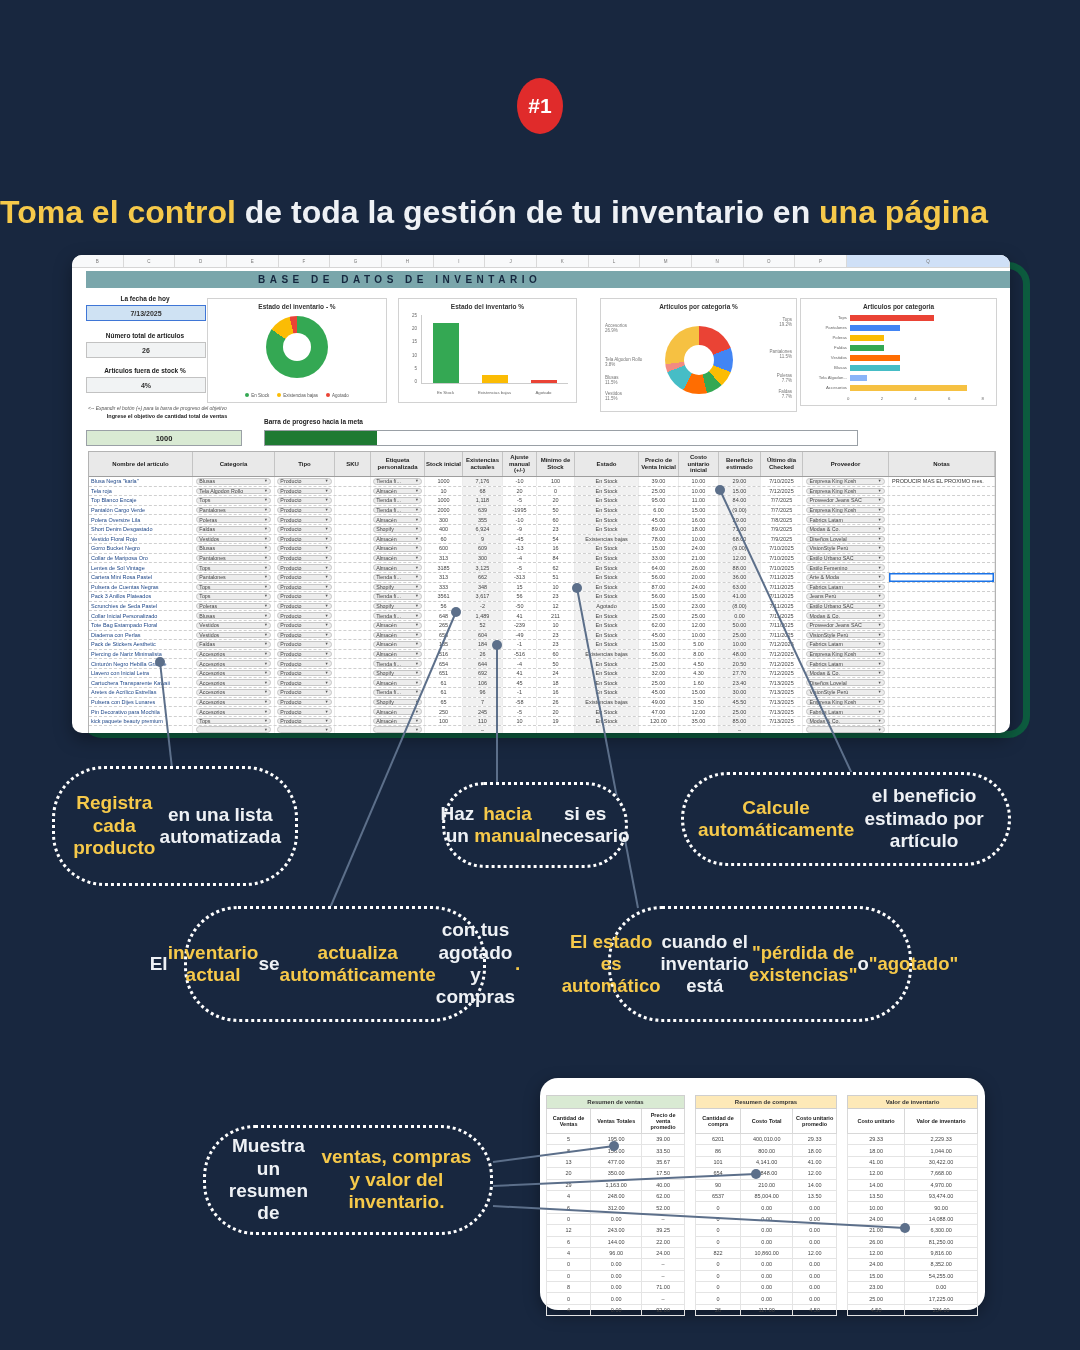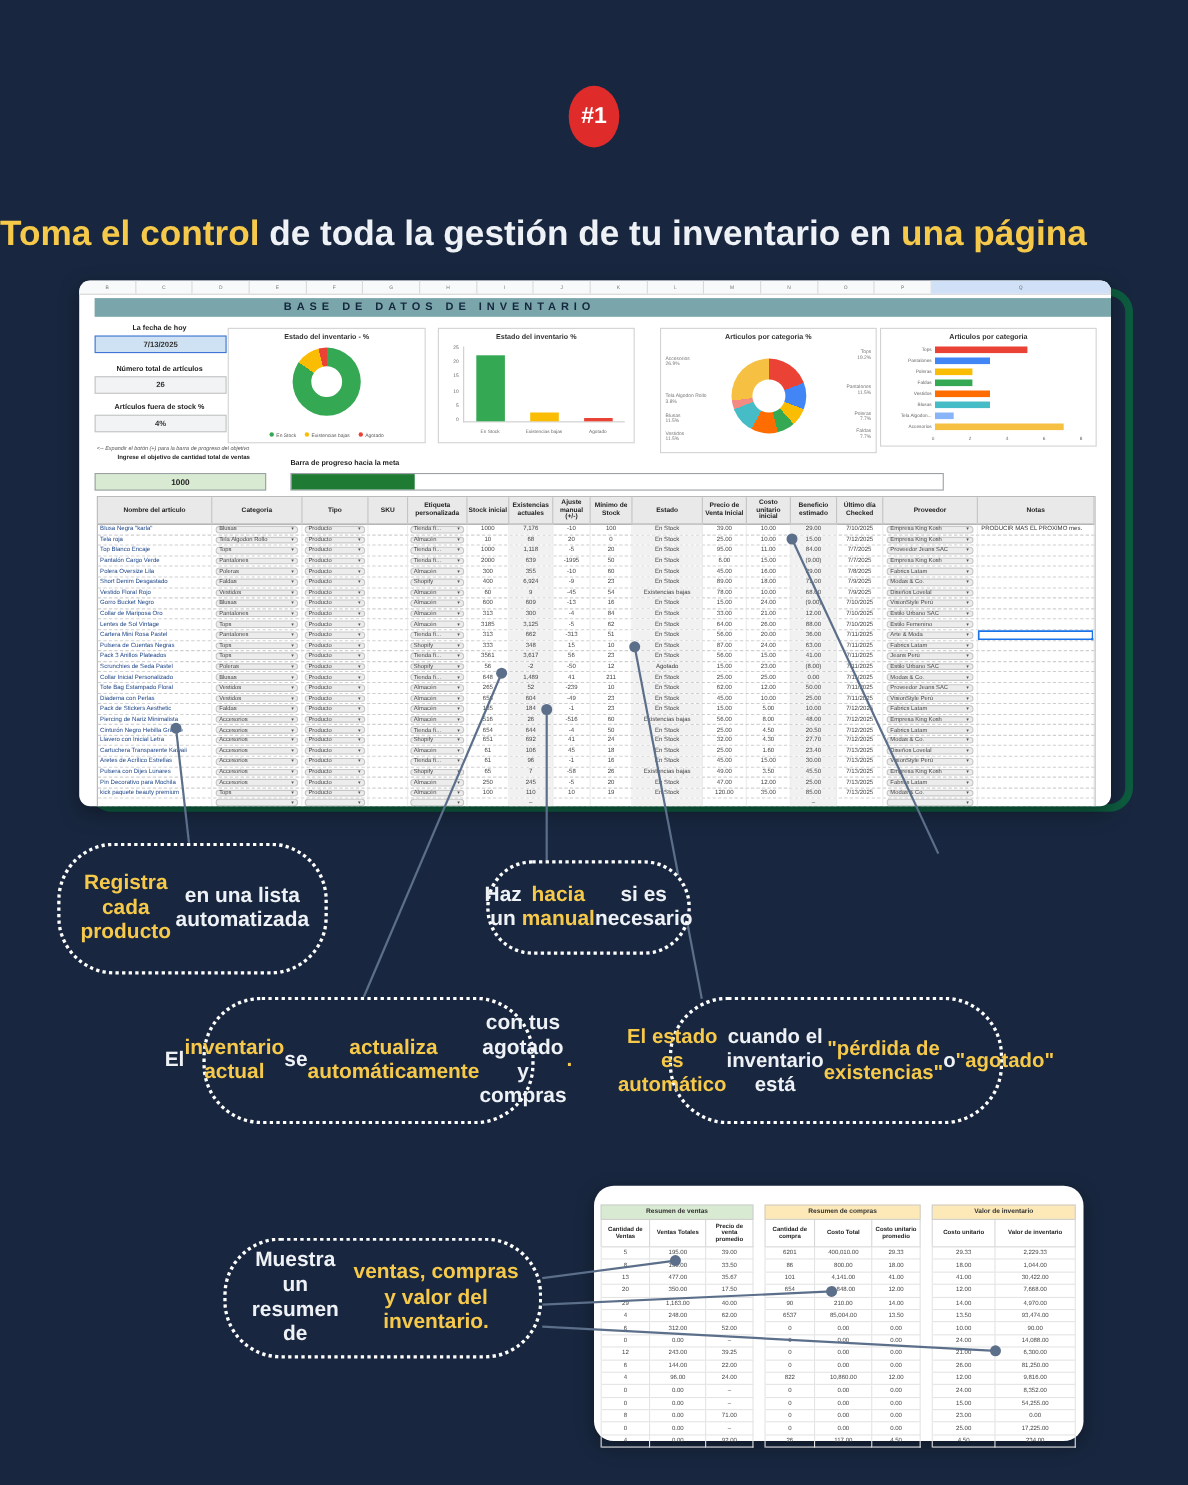--- a/index.html
+++ b/index.html
@@ -1356,20 +1356,24 @@
 
   <div class="bub b1">
       <span class="yel">Registra cada producto</span>
       <span class="whi"> en una lista automatizada</span>
     </div>
   <div class="bub b2">
       <span class="whi">Haz un </span>
       <span class="yel">hacia manual</span>
       <span class="whi"> si es necesario</span>
     </div>
+  <div class="bub b3">
+      <span class="yel">Calcule automáticamente</span>
+      <span class="whi"> el beneficio estimado por artículo</span>
+    </div>
   <div class="bub b4">
       <span class="whi">El </span>
       <span class="yel">inventario actual</span>
       <span class="whi"> se </span>
       <span class="yel">actualiza automáticamente</span>
       <span class="whi"> con tus agotado y compras</span>
       <span class="yel">.</span>
     </div>
   <div class="bub b5">
       <span class="yel">El estado es automático</span>

